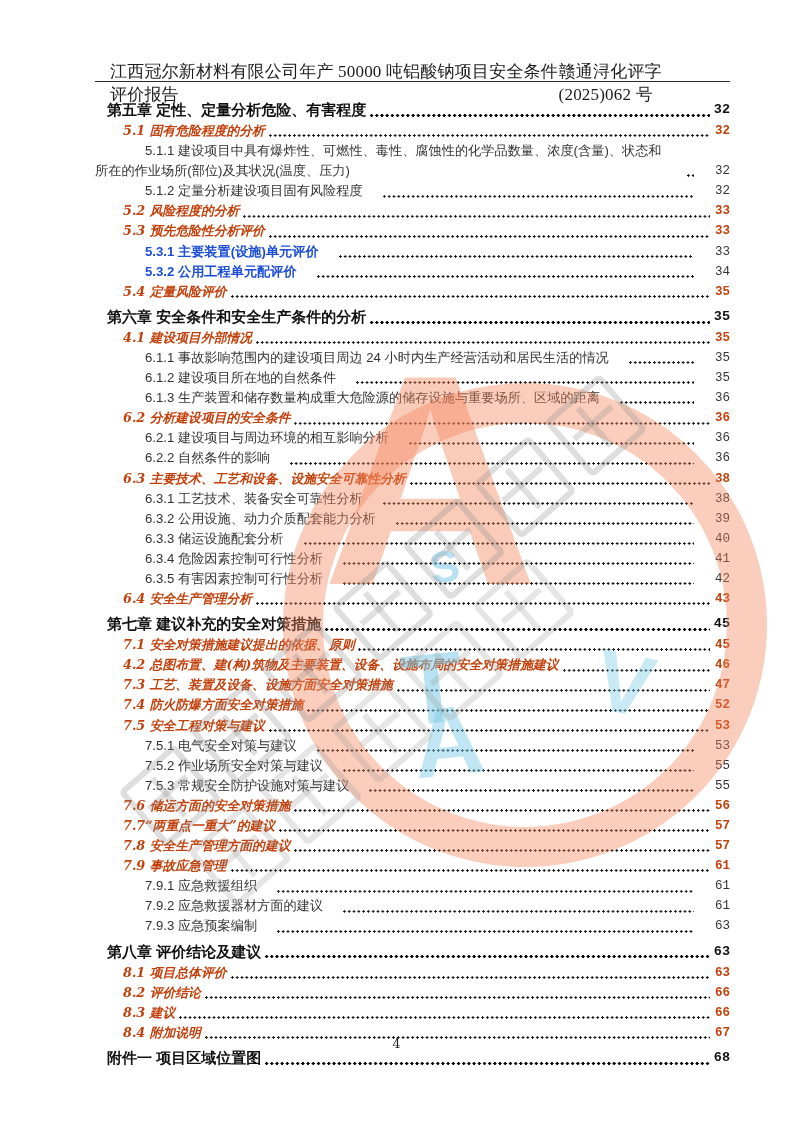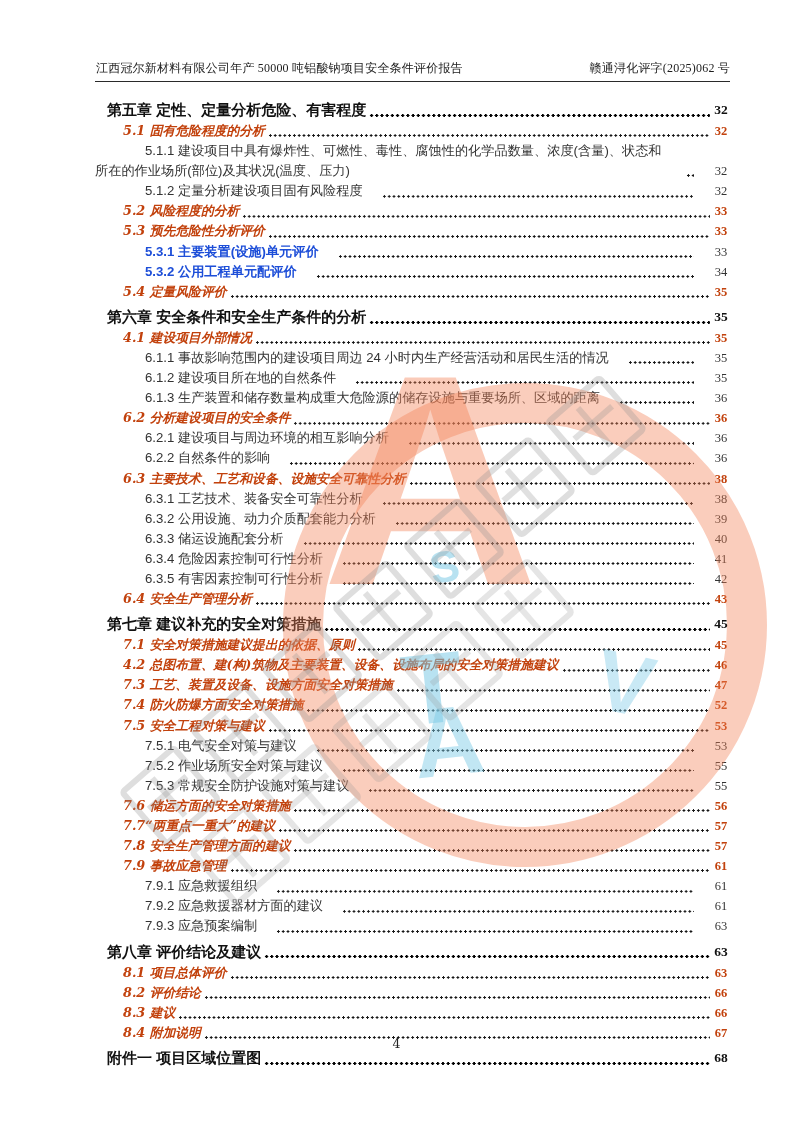--- a/index.html
+++ b/index.html
@@ -2,35 +2,35 @@
 <html><head>
 <meta charset="utf-8">
 <style>
   html,body{margin:0;padding:0;background:#ffffff;}
   .page{
     position:relative;width:793px;height:1122px;background:#ffffff;
     font-family:"Liberation Serif",serif;color:#111;overflow:hidden;
   }
   
   .hdr{
-    position:absolute;left:96px;right:63px;top:60px;
+    position:absolute;left:110px;right:63px;top:60px;
     display:flex;justify-content:space-between;align-items:flex-end;
-    font-size:12px;color:#1c1c1c;letter-spacing:.2px;
+    font-size:17px;color:#1c1c1c;letter-spacing:.2px;
   }
   .hdr-rule{position:absolute;left:95px;right:63px;top:81px;border-top:1.8px solid #2a2a2a;}
   
   .toc{position:absolute;left:95px;right:63px;top:95px;}
   .toc-row{display:flex;align-items:flex-end;line-height:20.1px;}
   .toc-row .t{flex:0 1 auto;}
   .toc-row .dots{
     flex:1 1 12px;height:5px;margin:0 2px 3px 3px;align-self:flex-end;
     background-image:radial-gradient(circle,#151515 1.05px,transparent 1.25px);
     background-size:4.8px 4.8px;background-repeat:repeat-x;background-position:0 100%;
   }
-  .toc-row .p{flex:0 0 auto;min-width:18px;text-align:center;font-family:Liberation Serif, serif;font-size:12.5px;}
+  .toc-row .p{flex:0 0 auto;min-width:18px;text-align:right;font-family:Liberation Mono, monospace;font-size:12.5px;}
   .lvl1{font-family:"Liberation Sans",sans-serif;font-weight:bold;font-size:15px;margin-top:4px;line-height:22px;margin-left:12px;}
   .lvl1 .p{font-weight:bold;font-size:13.5px;}
   .lvl1 .dots{background-image:radial-gradient(circle,#000 1.3px,transparent 1.5px);background-size:5.2px 5.2px;height:6px;}
   .lvl2{font-family:"DejaVu Serif",serif;font-weight:bold;font-style:italic;font-size:12.8px;color:#c2410c;}
   .lvl2 .t{text-indent:28px;}
   .lvl2 .p{font-weight:bold;font-style:normal;}
   .lvl3{font-family:"Liberation Sans",sans-serif;font-weight:normal;font-size:13.2px;color:#333;gap:16px;}
   .lvl3 .t{text-indent:50px;}
   .lvl3.tb .t{font-weight:bold;color:#1d4ed8;}
   

